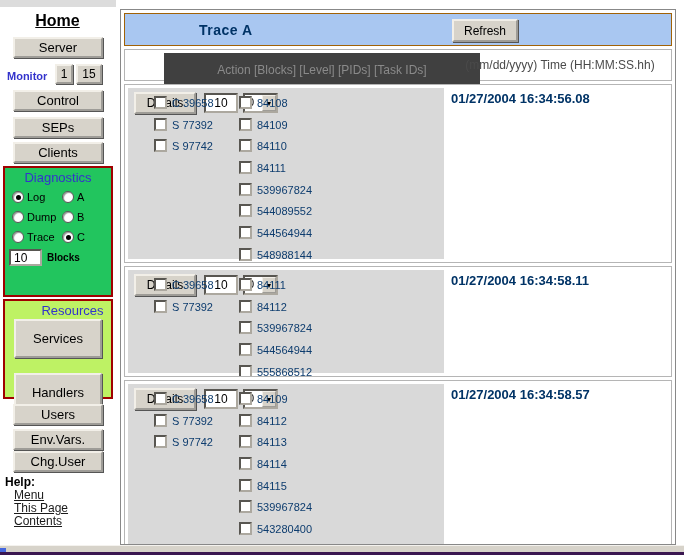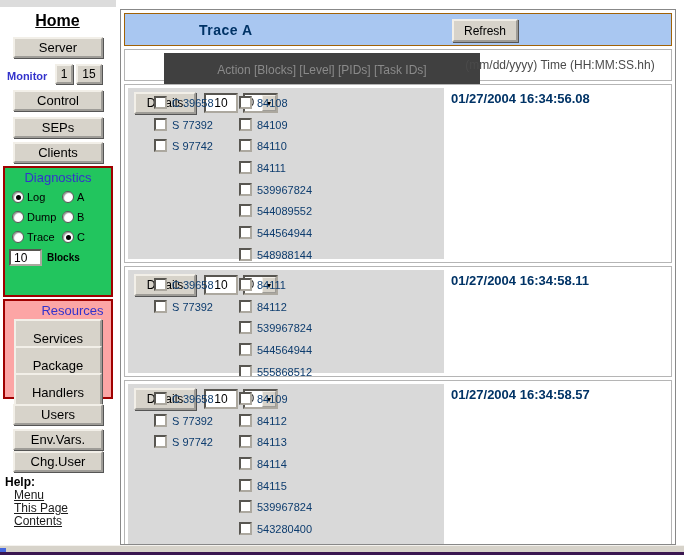--- a/index.html
+++ b/index.html
@@ -36,21 +36,21 @@
   .home-link {
     position:absolute; left:0; top:12px; width:115px; text-align:center;
     font-size:16px; font-weight:bold; color:#000; text-decoration:underline; cursor:pointer;
   }
   .side-btn { position:absolute; left:13px; width:90px; height:21px; }
   .monitor-label { position:absolute; left:7px; top:70px; font-size:11px; font-weight:bold; color:#3333cc; }
   .mon-btn { position:absolute; top:64px; height:20px; font-size:12px; }
 
   .red-box { position:absolute; left:3px; width:110px; border:2px solid #a00000; }
   #diagnostics-box { top:166px; height:131px; background:#ccccff; }
-  #resources-box  { top:299px; height:100px; background:#fca5a5;padding-left:29px; }
+  #resources-box  { top:299px; height:100px; background:#bef264;padding-left:29px; }
   .box-title { text-align:center; font-size:13px; color:#3333cc; margin-top:2px; }
   .radio-grid {
     display:grid; grid-template-columns:50px auto; row-gap:8px;
     margin:6px 0 0 7px;
   }
   .radio-item { display:flex; align-items:center; gap:3px; font-size:11px; color:#000; cursor:pointer; }
   .blocks-row { display:flex; align-items:center; gap:5px; margin:6px 0 0 4px; }
   .blocks-input { width:33px; height:17px; text-align:left; padding-left:3px; }
   .blocks-label { font-size:10px; font-weight:bold; color:#000; }
   .display-btn { margin:4px auto 0 auto; width:76px; height:21px; font-size:13px; }
@@ -171,21 +171,20 @@
       </div>
       <div class="blocks-row">
         <input class="field blocks-input" value="10" style="">
         <span class="blocks-label">Blocks</span>
       </div>
     </div>
 
     <div class="red-box" id="resources-box" style="border-color: rgb(160, 0, 0);">
       <div class="box-title">Resources</div>
       <button class="btn res-btn" style="top:18px;">Services</button>
-      <button class="btn res-btn" style="top:45px;">Package</button>
       <button class="btn res-btn" style="top:72px;">Handlers</button>
     </div>
 
     <button class="btn side-btn" style="top:404px;">Users</button>
     <button class="btn side-btn" style="top:429px;">Env.Vars.</button>
     <button class="btn side-btn" style="top:451px;">Chg.User</button>
 
     <span class="help-title">Help:</span>
     <a class="help-link" style="top:488px;">Menu</a>
     <a class="help-link" style="top:501px;">This Page</a>

